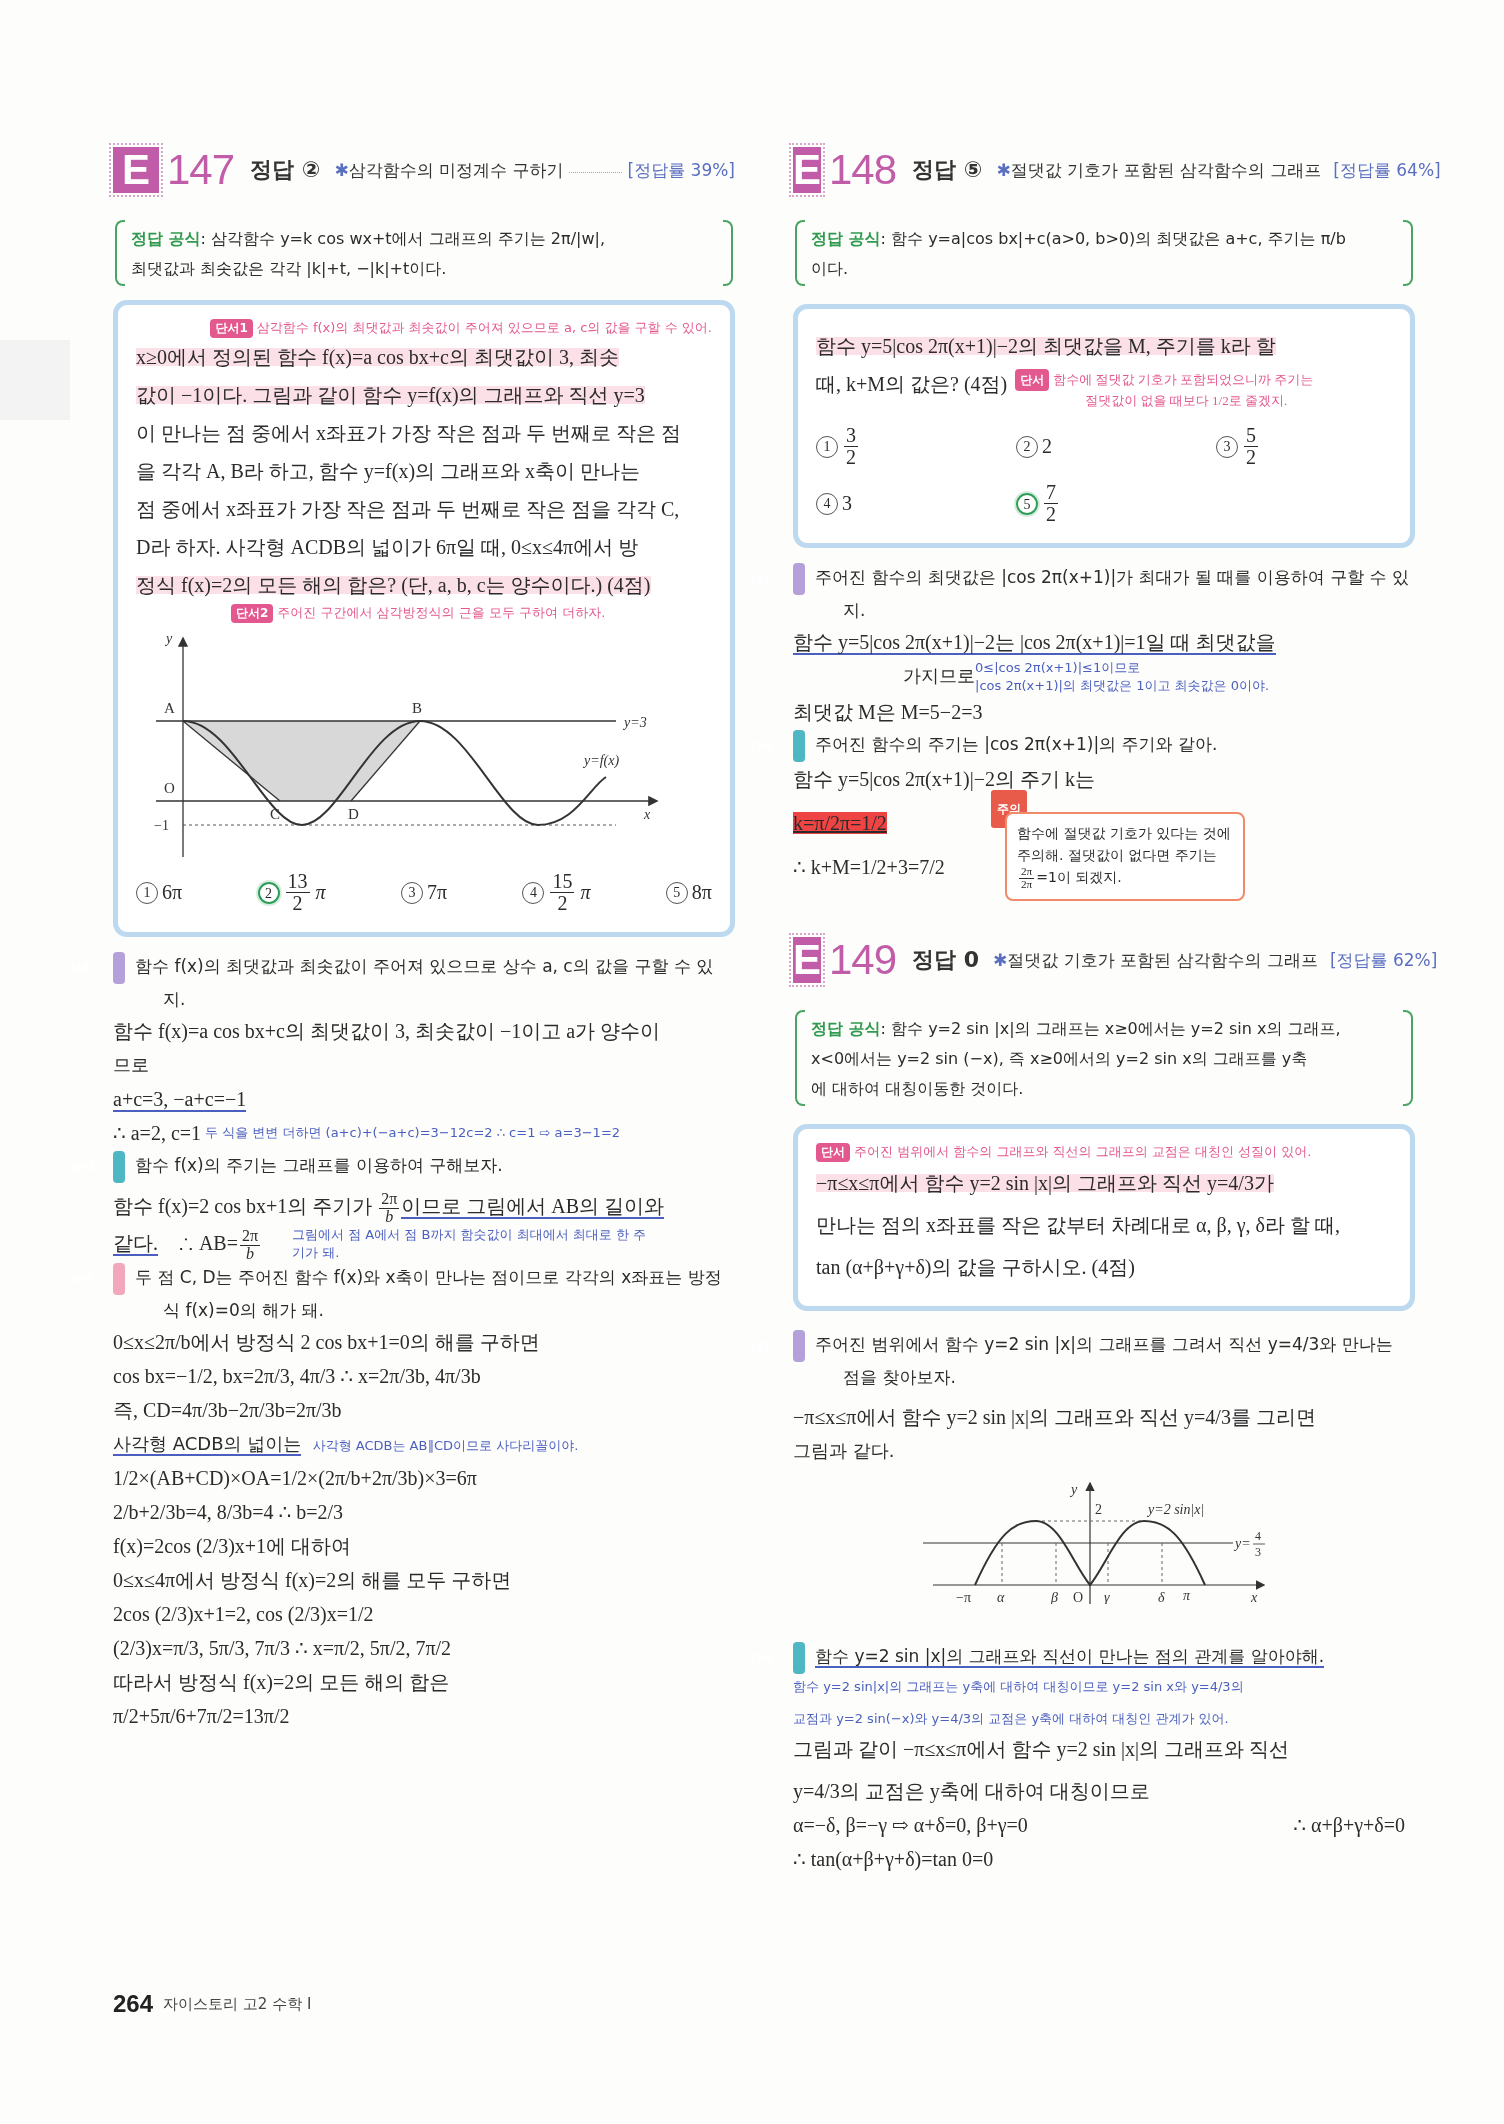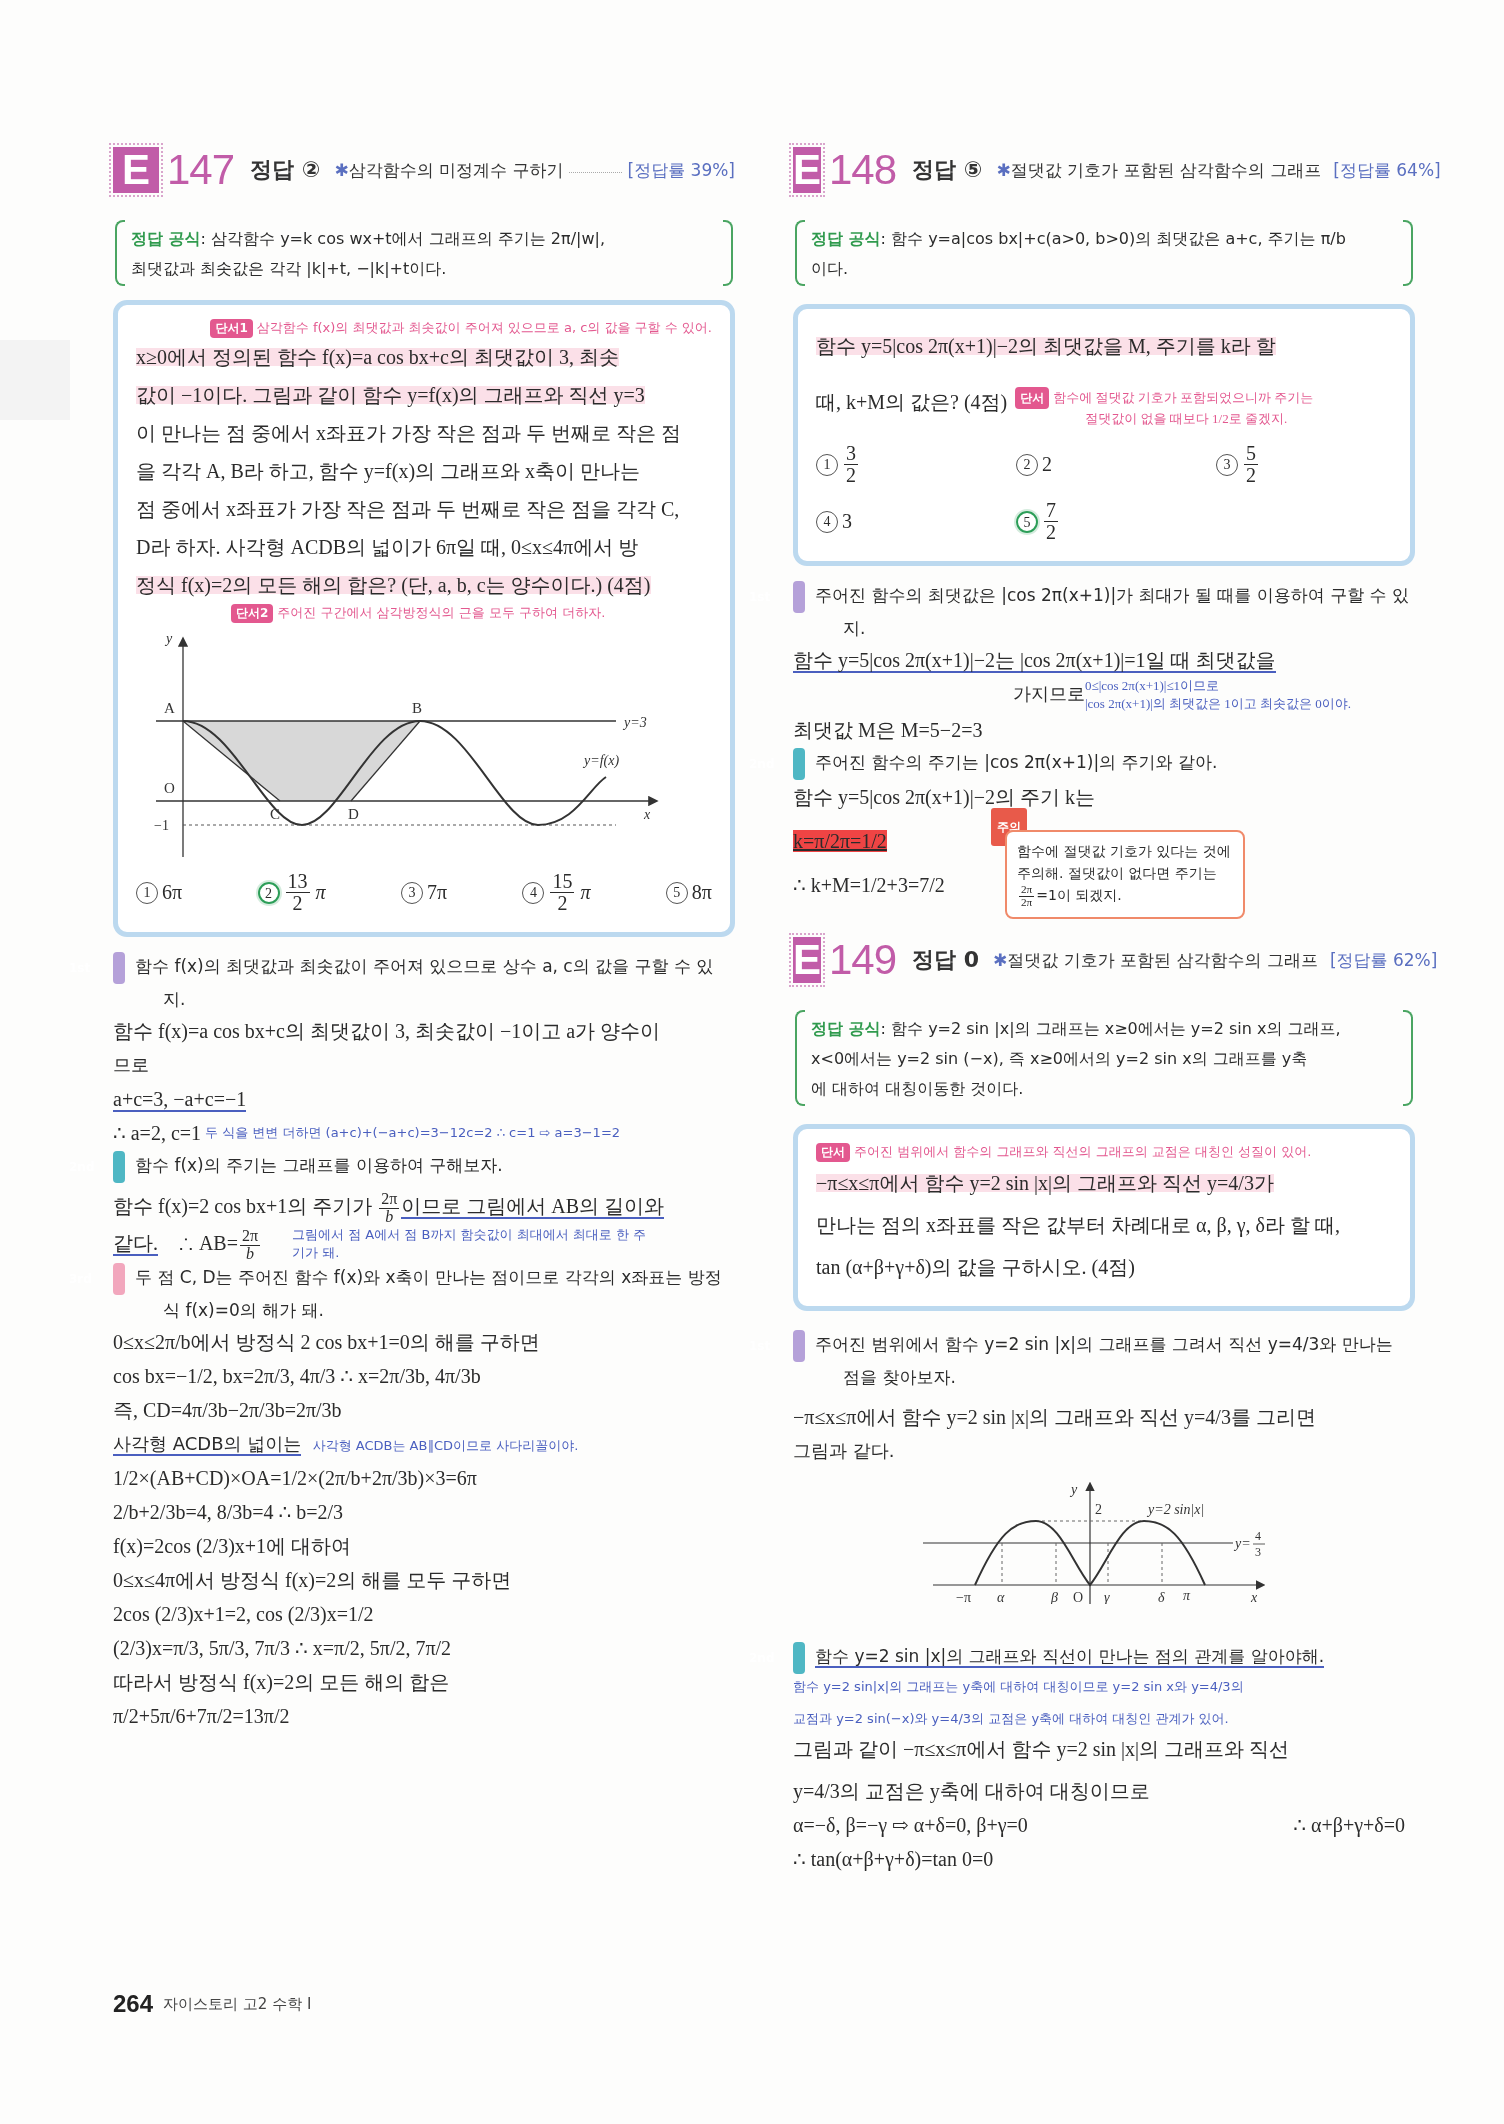--- a/index.html
+++ b/index.html
@@ -206,21 +206,21 @@
   </div>
 
   <div class="formula">
     <div><span class="lbl">정답 공식</span><span>: 함수 y=a|cos bx|+c(a&gt;0, b&gt;0)의 최댓값은 a+c, 주기는 π/b</span></div>
     <div>이다.</div>
   </div>
 
   <div class="qbox" style="position:relative; padding-top:18px;">
     <div class="qtext">
       <div><span class="hl">함수 y=5|cos 2π(x+1)|−2의 최댓값을 M, 주기를 k라 할</span></div>
-      <div style="display:flex; align-items:flex-start; gap:8px;margin-top:18px;">
+      <div style="display:flex; align-items:flex-start; gap:8px;">
         <span>때, k+M의 값은? (4점)</span>
         <span class="hint" style="line-height:20px; padding-top:4px;">
           <span class="tag">단서</span><span>함수에 절댓값 기호가 포함되었으니까 주기는</span><br>
           <span style="padding-left:70px;">절댓값이 없을 때보다 1/2로 줄겠지.</span>
         </span>
       </div>
     </div>
     <div class="choices" style="flex-wrap:wrap; justify-content:flex-start; row-gap:14px; margin-top:14px;">
       <span class="choice" style="width:200px;">
           <span class="circ">1</span>
@@ -250,21 +250,21 @@
             <span class="n">7</span>
             <span>2</span>
           </span>
         </span>
     </div>
   </div>
 
   <div class="sol" style="position:relative; margin-top:14px;">
     <p class="stepline"><span class="step s1">1st</span><span>주어진 함수의 최댓값은 |cos 2π(x+1)|가 최대가 될 때를 이용하여 구할 수 있지.</span></p>
     <p class="math"><span class="ul">함수 y=5|cos 2π(x+1)|−2는 |cos 2π(x+1)|=1일 때 최댓값을</span></p>
-    <div style="display:flex; justify-content:flex-end;font-family:Liberation Serif, serif;">
+    <div style="display:flex; justify-content:center;">
       <span>가지므로</span>
       <span class="note" style="display:flex; flex-direction:column; text-align:left; width:330px;">
           <span>0≤|cos 2π(x+1)|≤1이므로</span>
           <span>|cos 2π(x+1)|의 최댓값은 1이고 최솟값은 0이야.</span>
         </span>
     </div>
     <p class="math">최댓값 M은 M=5−2=3</p>
     <p class="stepline"><span class="step s2">2nd</span><span>주어진 함수의 주기는 |cos 2π(x+1)|의 주기와 같아.</span></p>
     <p class="math">함수 y=5|cos 2π(x+1)|−2의 주기 k는</p>
     <p class="math" style="margin-top:10px;"><span style="background:#ef4444;text-decoration:underline;">k=π/2π=1/2</span></p>

